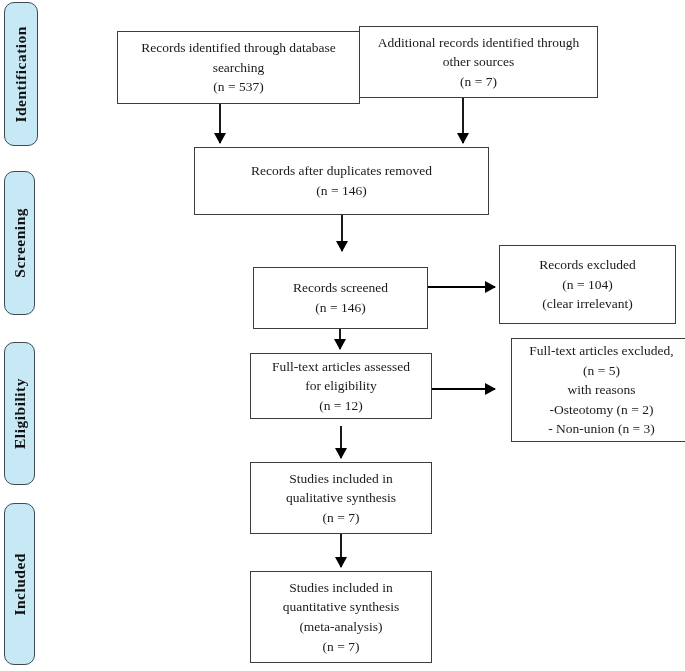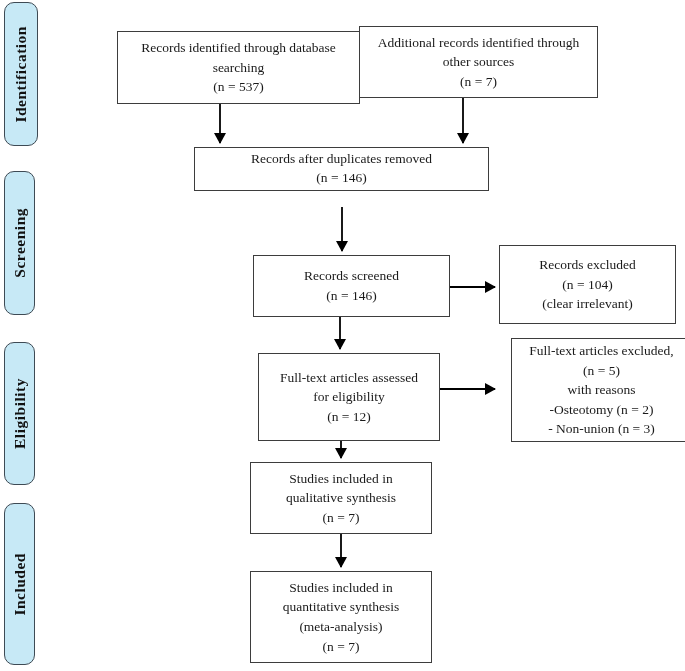--- a/index.html
+++ b/index.html
@@ -56,24 +56,24 @@
     color: #111111;
   }
   
   #tab-identification { left: 4px;  top: 2px;   width: 34px;  height: 144px; }
   #tab-screening      { left: 4px;  top: 171px; width: 31px;  height: 144px; }
   #tab-eligibility    { left: 4px;  top: 342px; width: 31px;  height: 143px; }
   #tab-included       { left: 4px;  top: 503px; width: 31px;  height: 162px; }
 
   #box-records-identified { left: 85px;  top: 31px;  width: 243px; height: 73px; margin-left: 32px; }
   #box-additional-records { left: 359px; top: 26px;  width: 239px; height: 72px; }
-  #box-duplicates-removed { left: 194px; top: 147px; width: 295px; height: 44px; align-items: flex-end; }
-  #box-records-screened   { left: 253px; top: 255px; width: 197px; height: 62px; }
+  #box-duplicates-removed { left: 194px; top: 147px; width: 295px; height: 68px; }
+  #box-records-screened   { left: 253px; top: 267px; width: 175px; height: 62px; }
   #box-records-excluded   { left: 499px; top: 245px; width: 177px; height: 79px; }
-  #box-fulltext-assessed  { left: 250px; top: 353px; width: 182px; height: 88px; margin-left: 8px; }
+  #box-fulltext-assessed  { left: 250px; top: 353px; width: 182px; height: 66px; }
   #box-fulltext-excluded  { left: 511px; top: 338px; width: 181px; height: 104px; }
   #box-qualitative        { left: 250px; top: 462px; width: 182px; height: 72px; }
   #box-quantitative       { left: 250px; top: 571px; width: 182px; height: 92px; }
 </style>
 </head>
 <body>
 
 <div id="canvas">
 
   <svg id="arrow-layer" viewBox="0 0 685 671" xmlns="http://www.w3.org/2000/svg">

